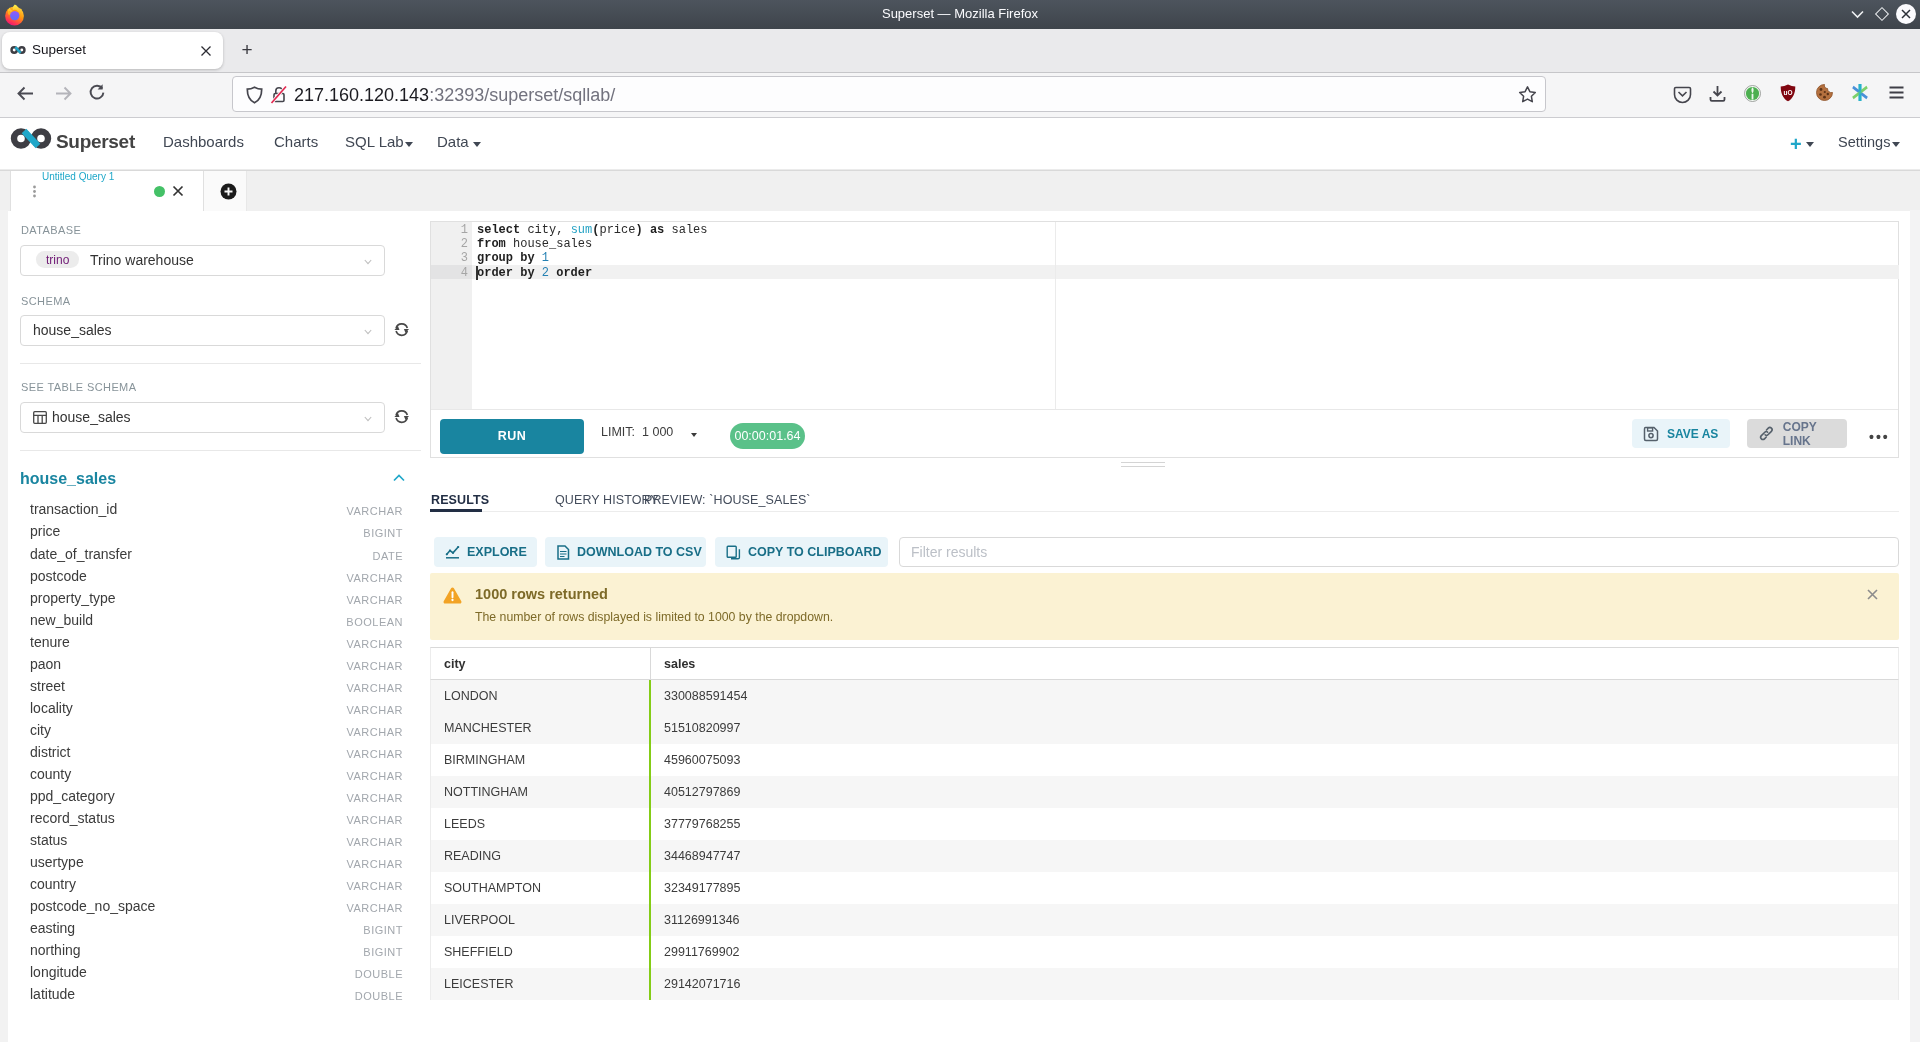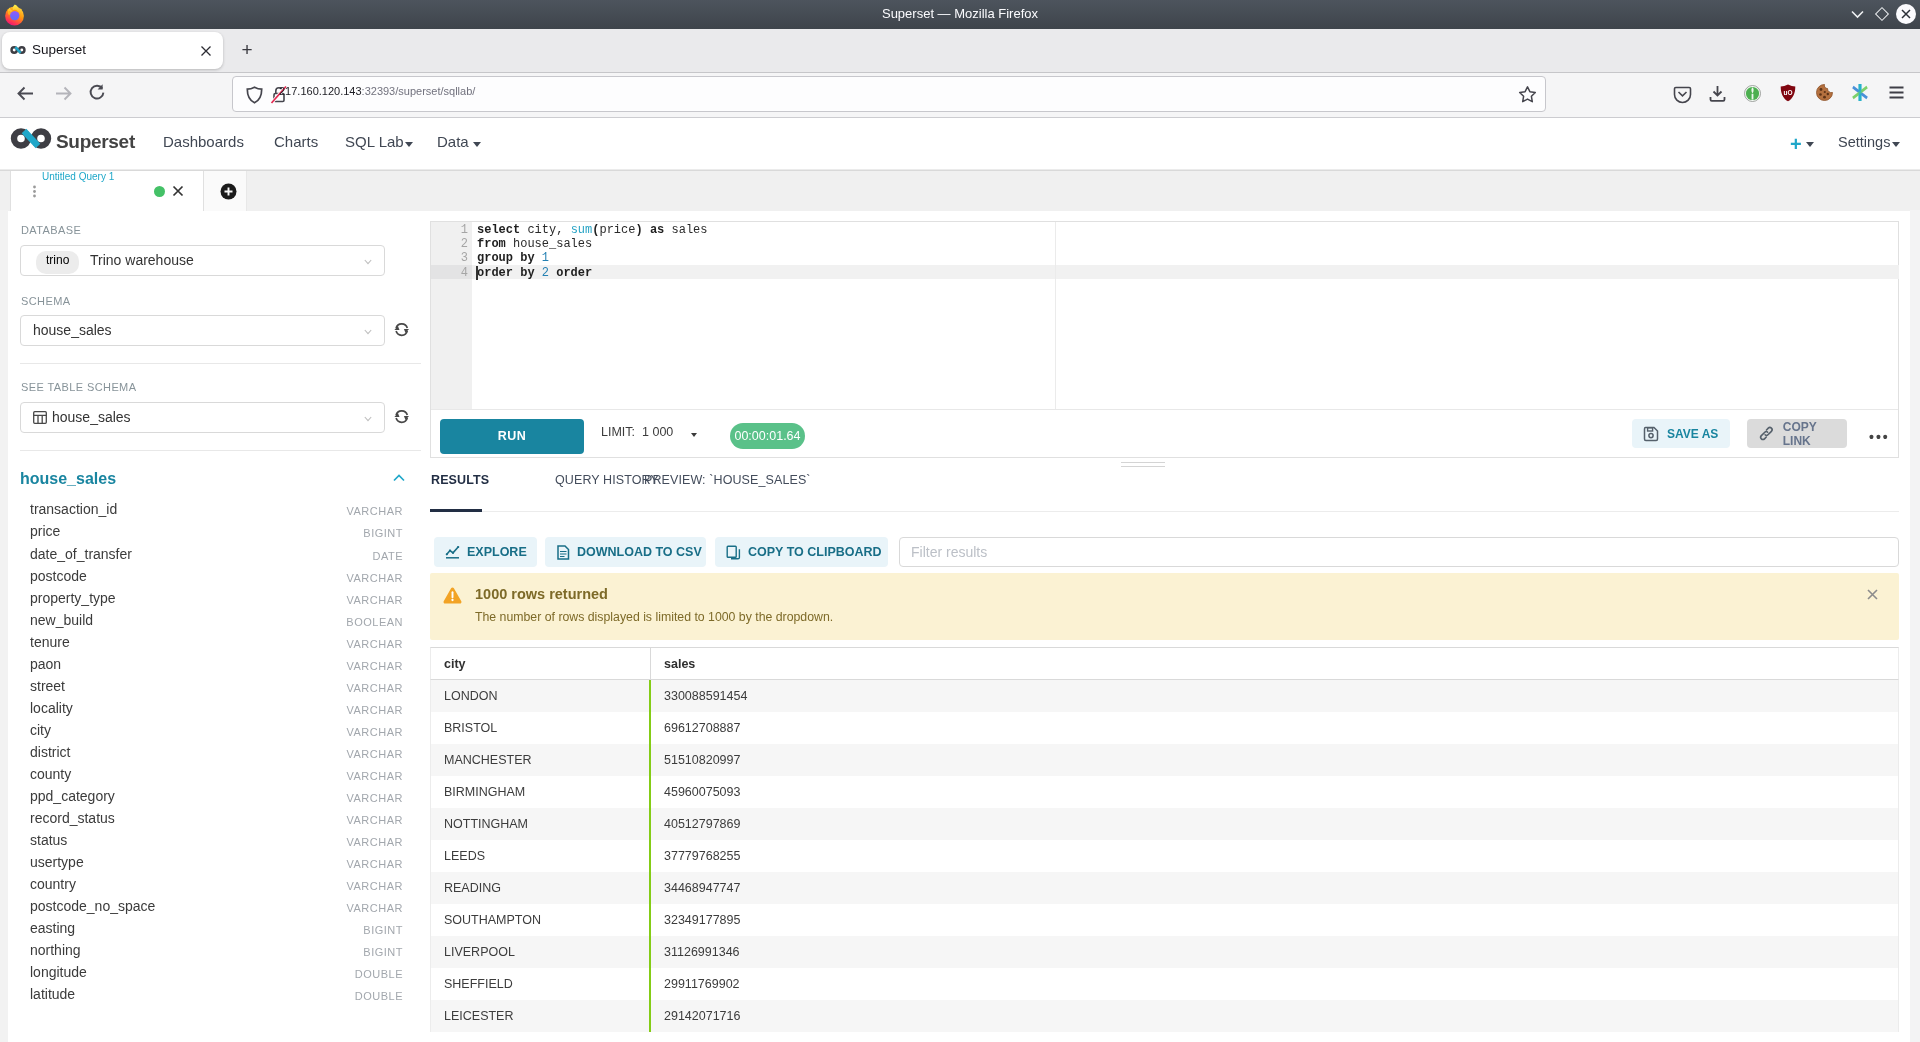--- a/index.html
+++ b/index.html
@@ -10,21 +10,21 @@
 
 
 #titlebar { left:0; top:0; width:1920px; height:29px; background:linear-gradient(#4d545d,#3e444b); }
 #titletext { left:0; top:6px; width:1920px; text-align:center; color:#fbfbfe; font-size:13px; }
 #tabstrip { left:0; top:29px; width:1920px; height:44px; background:#eaeaec; border-bottom:1px solid #c6c6c9; }
 #fftab { left:2px; top:3px; width:221px; height:37px; background:#fff; border-radius:8px; box-shadow:0 1px 3px rgba(0,0,0,.22); }
 #fftab .tabtitle { left:30px; top:10px; font-size:13.5px; color:#15141a; }
 #newtabplus { left:234px; top:8px; width:26px; height:26px; font-size:19px; color:#3a3a40; text-align:center; line-height:25px; font-weight:400; }
 #urlrow { left:0; top:73px; width:1920px; height:45px; background:#f5f5f6; border-bottom:1px solid #ccccd0; }
 #urlfield { left:232px; top:3px; width:1314px; height:36px; background:#fdfdfe; border:1px solid #c7c7cc; border-radius:4px; }
-#urltext { left:46px; top:8px; font-size:11px; color:#1b1b21; }
+#urltext { left:61px; top:8px; font-size:18px; color:#1b1b21; }
 #urltext span { color:#72727e; }
 
 
 #navbar { left:0; top:118px; width:1920px; height:52px; background:#fff; border-bottom:1px solid #ebebeb; }
 .navitem { top:15px; font-size:15px; color:#404753; }
 #brand { left:56px; top:13px; font-size:19px; font-weight:bold; color:#434343; letter-spacing:-0.3px; }
 .navcaret { width:0; height:0; border-left:4px solid transparent; border-right:4px solid transparent; border-top:5px solid #404753; top:24px; }
 
 
 #qtabs { left:0; top:170px; width:1920px; height:41px; background:#f0f0f0; border-top:1px solid #d9d9d9; }
@@ -53,21 +53,21 @@
 .num { color:#2581b3; }
 #activeline { left:41px; top:42.5px; width:1427px; height:14.2px; background:#f1f1f1; }
 #activegut { left:0; top:42.5px; width:41px; height:14.2px; background:#e3e3e4; }
 #printmargin { left:624px; top:0; width:1px; height:187px; background:#ebebeb; }
 #editorbottom { left:0; top:187px; width:1467px; height:1px; background:#e8e8e8; }
 #runbtn { left:9px; top:197px; width:144px; height:35px; background:#1985a0; border-radius:4px; color:#fff; font-weight:bold; font-size:12.5px; text-align:center; line-height:35px; letter-spacing:0.5px; }
 #timer { left:299px; top:201px; width:75px; height:26px; background:#5ac189; border-radius:13px; color:#fff; font-size:12.5px; text-align:center; line-height:26px; }
 .toolbtn { top:197px; height:29px; border-radius:4px; font-size:12px; font-weight:bold; display:flex; align-items:center; }
 
 
-.stab { top:252px; font-size:12.5px; letter-spacing:0.1px; }
+.stab { top:272px; font-size:12.5px; letter-spacing:0.1px; }
 #stabline { left:0px; top:290px; width:1469px; height:1px; background:#ececec; }
 #stabink { left:0px; top:288px; width:52px; height:3px; background:#222e44; }
 .bluebtn { top:316px; height:30px; background:#e9f4f9; border-radius:4px; display:flex; align-items:center; font-size:12.5px; font-weight:bold; color:#186e87; }
 #filterinput { left:469px; top:316px; width:1000px; height:30px; border:1px solid #d9d9d9; border-radius:4px; background:#fff; font-size:14px; color:#bcc0c7; line-height:28px; padding-left:11px; }
 #alert { left:0px; top:352px; width:1469px; height:67px; background:#fbf2d3; border-radius:2px; }
 #alerttitle { left:45px; top:13px; font-size:14.5px; font-weight:bold; color:#7d6a28; }
 #alertmsg { left:45px; top:37px; font-size:12.3px; color:#7d6a28; }
 
 
 #rtable { left:430px; top:647px; width:1469px; height:395px; overflow:hidden; }
@@ -236,21 +236,21 @@
         </svg>
     </div>
   </div>
 
   <div id="leftstrip" class="abs"></div>
   <div id="rightstrip" class="abs"></div>
 
   <div id="sidebar">
     <div class="sblabel abs" style="left:21px; top:224px;">DATABASE</div>
     <div class="sbselect abs" style="top:245px;">
-      <div class="abs" style="left:15px; top:5px; height:23px; background:#ececec; border-radius:10px; font-size:12px; color:#000000; line-height:19px; padding:0 10px;">trino</div>
+      <div class="abs" style="left:15px; top:5px; height:17px; background:#ececec; border-radius:10px; font-size:12px; color:#701a75; line-height:19px; padding:0 10px;">trino</div>
       <div class="abs" style="left:69px; top:6px; font-size:14px; color:#333;">Trino warehouse</div>
       <svg class="selchev" viewBox="0 0 10 7">
           <path d="M1 1 L5 5.5 L9 1" stroke="#bfbfbf" stroke-width="1.4" fill="none"></path>
         </svg>
     </div>
     <div class="sblabel abs" style="left:21px; top:295px;">SCHEMA</div>
     <div class="sbselect abs" style="top:315px;">
       <div class="abs" style="left:12px; top:6px; font-size:14px; color:#333;">house_sales</div>
       <svg class="selchev" viewBox="0 0 10 7">
           <path d="M1 1 L5 5.5 L9 1" stroke="#bfbfbf" stroke-width="1.4" fill="none"></path>
@@ -462,24 +462,20 @@
 
   <div id="rtable" class="abs">
       <div class="trow" id="thead">
         <div class="c1">city</div>
         <div class="c2">sales</div>
       </div>
       <div class="trow grey">
         <div class="c1">LONDON</div>
         <div class="c2">330088591454</div>
       </div>
-      <div class="trow">
-        <div class="c1">BRISTOL</div>
-        <div class="c2">69612708887</div>
-      </div>
       <div class="trow grey">
         <div class="c1">MANCHESTER</div>
         <div class="c2">51510820997</div>
       </div>
       <div class="trow">
         <div class="c1">BIRMINGHAM</div>
         <div class="c2">45960075093</div>
       </div>
       <div class="trow grey">
         <div class="c1">NOTTINGHAM</div>

